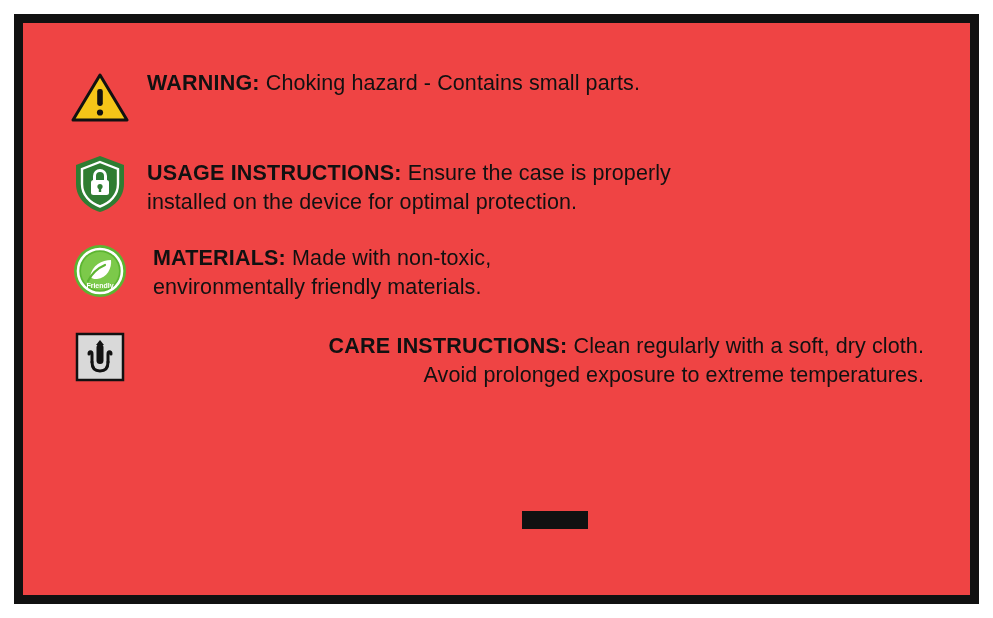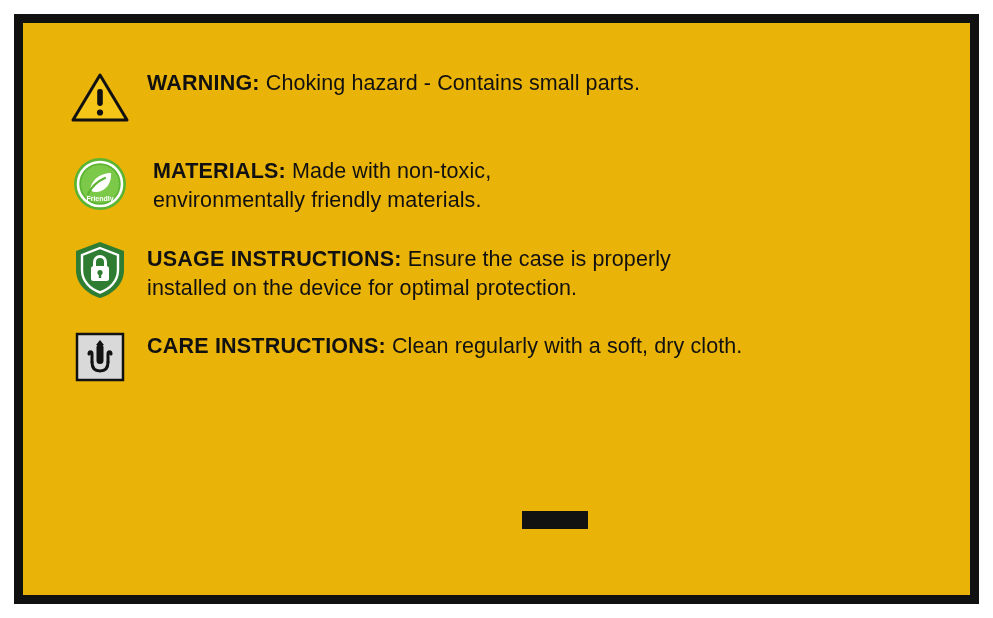--- a/index.html
+++ b/index.html
@@ -21,21 +21,21 @@
     height: 618px;
     padding: 14px;
     background: #ffffff;
   }
 
   .label-frame {
     box-sizing: border-box;
     width: 100%;
     height: 100%;
     border: 9px solid #111111;
-    background: #eab308;
+    background: #ef4444;
     position: relative;
     padding: 44px 46px 10px 46px;
   }
 
   .notice-list {
     display: flex;
     flex-direction: column;
     gap: 24px;
   }
 
@@ -66,21 +66,21 @@
 
   .notice-text .lead {
     font-weight: bold;
     letter-spacing: 0.2px;
   }
 
   
   .row-warning .notice-text { padding-top: 2px; }
   .row-materials .notice-text { padding-left: 6px; }
   .row-usage .notice-text { padding-top: 6px; }
-  .row-care .notice-text { padding-top: 6px; }
+  .row-care .notice-text { padding-top: 6px; text-align: right; }
 
   .ce-mark {
     position: absolute;
     left: 0;
     right: 0;
     bottom: 16px;
     display: flex;
     justify-content: center;
     align-items: flex-end;
   }
@@ -105,73 +105,74 @@
             <circle cx="29" cy="40.5" r="3.1" fill="#111111"></circle>
           </svg>
         </div>
         <div class="notice-text">
           <span class="lead">WARNING:</span>
           <span>Choking hazard - Contains small parts.</span>
           <br>
         </div>
       </div>
 
+      <div class="notice-row row-usage">
+        <div class="icon-cell">
+          <svg width="56" height="60" viewBox="0 0 56 60" aria-hidden="true">
+            <path d="M28 2 L52 11 V30 C52 44 41 54 28 58 C15 54 4 44 4 30 V11 Z" fill="#2f7d32"></path>
+            <path d="M28 8 L46 15 V30 C46 41 38 49 28 52.5 C18 49 10 41 10 30 V15 Z" fill="none" stroke="#ffffff" stroke-width="2.4"></path>
+            <rect x="19" y="26" width="18" height="15" rx="2.5" fill="#ffffff"></rect>
+            <path d="M22.5 26v-4a5.5 5.5 0 0 1 11 0v4" fill="none" stroke="#ffffff" stroke-width="3"></path>
+            <circle cx="28" cy="32.5" r="2.6" fill="#2f7d32"></circle>
+            <rect x="26.8" y="33" width="2.4" height="5" fill="#2f7d32"></rect>
+          </svg>
+        </div>
+        <div class="notice-text">
+          <span class="lead">USAGE INSTRUCTIONS:</span>
+          <span>Ensure the case is properly</span>
+          <br>
+          <span>installed on the device for optimal protection.</span>
+        </div>
+      </div>
+
       <div class="notice-row row-materials">
         <div class="icon-cell">
           <svg width="56" height="56" viewBox="0 0 56 56" aria-hidden="true">
             <circle cx="28" cy="28" r="26" fill="#5cb531"></circle>
             <circle cx="28" cy="28" r="22" fill="none" stroke="#ffffff" stroke-width="2.6"></circle>
             <circle cx="28" cy="28" r="19" fill="#7cc94a"></circle>
             <path d="M18 34c2-12 12-17 21-17 1 8-4 18-14 19-3 .3-5 -.6 -7 -2z" fill="#ffffff"></path>
             <path d="M16 38c4-8 10-13 17-16" fill="none" stroke="#5cb531" stroke-width="2.2" stroke-linecap="round"></path>
             <text x="28" y="45" text-anchor="middle" font-family="Liberation Sans, sans-serif" font-size="7" font-weight="bold" fill="#ffffff">Friendly</text>
           </svg>
         </div>
         <div class="notice-text">
           <span class="lead">MATERIALS:</span>
           <span>Made with non-toxic,</span>
           <br>
           <span>environmentally friendly materials.</span>
         </div>
       </div>
 
-      <div class="notice-row row-usage">
-        <div class="icon-cell">
-          <svg width="56" height="60" viewBox="0 0 56 60" aria-hidden="true">
-            <path d="M28 2 L52 11 V30 C52 44 41 54 28 58 C15 54 4 44 4 30 V11 Z" fill="#2f7d32"></path>
-            <path d="M28 8 L46 15 V30 C46 41 38 49 28 52.5 C18 49 10 41 10 30 V15 Z" fill="none" stroke="#ffffff" stroke-width="2.4"></path>
-            <rect x="19" y="26" width="18" height="15" rx="2.5" fill="#ffffff"></rect>
-            <path d="M22.5 26v-4a5.5 5.5 0 0 1 11 0v4" fill="none" stroke="#ffffff" stroke-width="3"></path>
-            <circle cx="28" cy="32.5" r="2.6" fill="#2f7d32"></circle>
-            <rect x="26.8" y="33" width="2.4" height="5" fill="#2f7d32"></rect>
-          </svg>
-        </div>
-        <div class="notice-text">
-          <span class="lead">USAGE INSTRUCTIONS:</span>
-          <span>Ensure the case is properly</span>
-          <br>
-          <span>installed on the device for optimal protection.</span>
-        </div>
-      </div>
-
       <div class="notice-row row-care">
         <div class="icon-cell">
           <svg width="50" height="50" viewBox="0 0 50 50" aria-hidden="true">
             <rect x="2" y="2" width="46" height="46" fill="#d9d9d9" stroke="#111111" stroke-width="2.5"></rect>
             <path d="M14 22c0-3 3-3 3 0v8" fill="none" stroke="#111111" stroke-width="3" stroke-linecap="round"></path>
             <path d="M36 22c0-3-3-3-3 0v8" fill="none" stroke="#111111" stroke-width="3" stroke-linecap="round"></path>
             <path d="M17 30c0 6 3 9 8 9s8-3 8-9" fill="none" stroke="#111111" stroke-width="3" stroke-linecap="round"></path>
             <rect x="21.5" y="12" width="7" height="20" rx="3.5" fill="#111111"></rect>
             <path d="M25 8 l4 5 h-8 z" fill="#111111"></path>
           </svg>
         </div>
         <div class="notice-text">
           <span class="lead">CARE INSTRUCTIONS:</span>
           <span>Clean regularly with a soft, dry cloth.</span>
           <br>
+          <span>Avoid prolonged exposure to extreme temperatures.</span>
         </div>
       </div>
 
     </div>
 
     <div class="ce-mark">
       <svg width="190" height="118" viewBox="0 0 190 118" aria-hidden="true">
 
         <path d="M78 6 A53 53 0 1 0 78 112 A53 53 0 0 1 78 6 Z" fill="#111111"></path>
         <path d="M78 24 A35 35 0 1 0 78 94 A35 35 0 0 1 78 24 Z" fill="#ffffff"></path>

